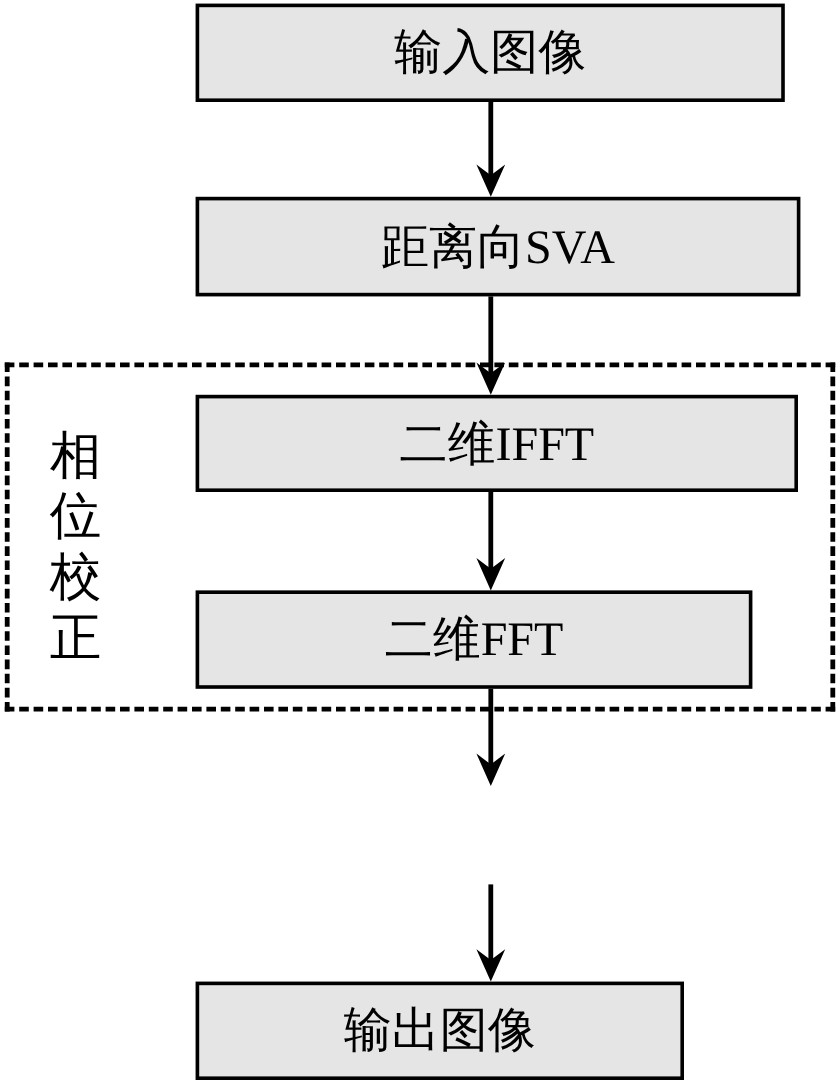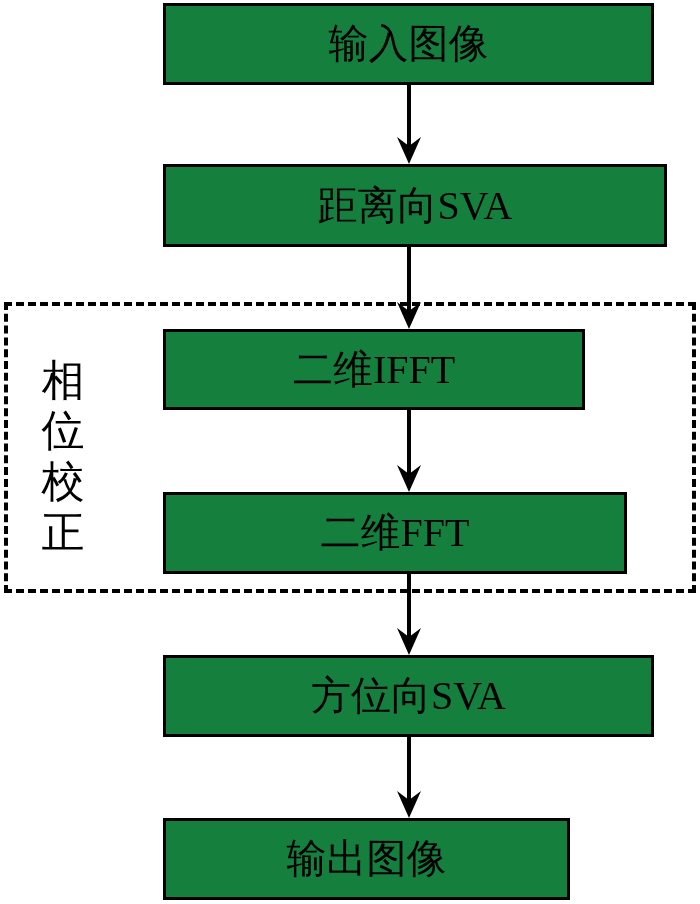--- a/index.html
+++ b/index.html
@@ -38,21 +38,21 @@
     line-height: 1.18;
     letter-spacing: 0;
     white-space: nowrap;
   }
 
   
   .node {
     position: absolute;
     box-sizing: border-box;
     border: 3px solid #000000;
-    background: #15803d;
+    background: #e5e5e5;
     display: flex;
     align-items: center;
     justify-content: center;
     color: #000000;
     font-size: 40px;
     line-height: 1;
     white-space: nowrap;
   }
 
   
@@ -81,31 +81,28 @@
   </div>
 
   <div class="node" style="left:163px; top:3px; width:491px; height:82px;">
     <span>输入图像</span>
   </div>
 
   <div class="node" style="left:163px; top:164px; width:504px; height:83px;">
     <span>距离向SVA</span>
   </div>
 
-  <div class="node" style="left:163px; top:329px; width:422px; height:81px;">
+  <div class="node" style="left:163px; top:329px; width:502px; height:81px;">
     <span>二维IFFT</span>
   </div>
 
   <div class="node" style="left:163px; top:492px; width:464px; height:82px;">
     <span>二维FFT</span>
   </div>
 
-  <div class="node" style="left:163px; top:655px; width:491px; height:82px;">
-    <span>方位向SVA</span>
-  </div>
 
   <div class="node" style="left:163px; top:818px; width:407px; height:82px;">
     <span>输出图像</span>
   </div>
 
   <div class="connector" style="left:391px; top:85px; height:79px;">
     <svg width="36" height="79" viewBox="0 0 36 79">
       <line x1="18" y1="0" x2="18" y2="62" stroke="#000000" stroke-width="4"></line>
       <path d="M 6 52 L 18 79 L 30 52 L 18 61 Z" fill="#000000"></path>
     </svg>

